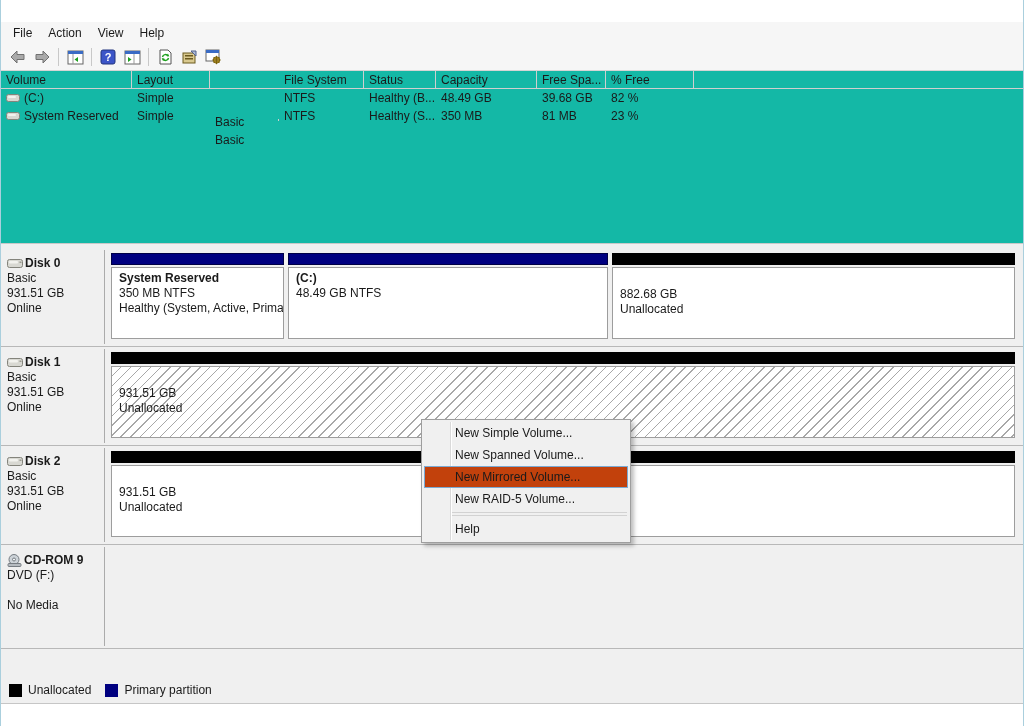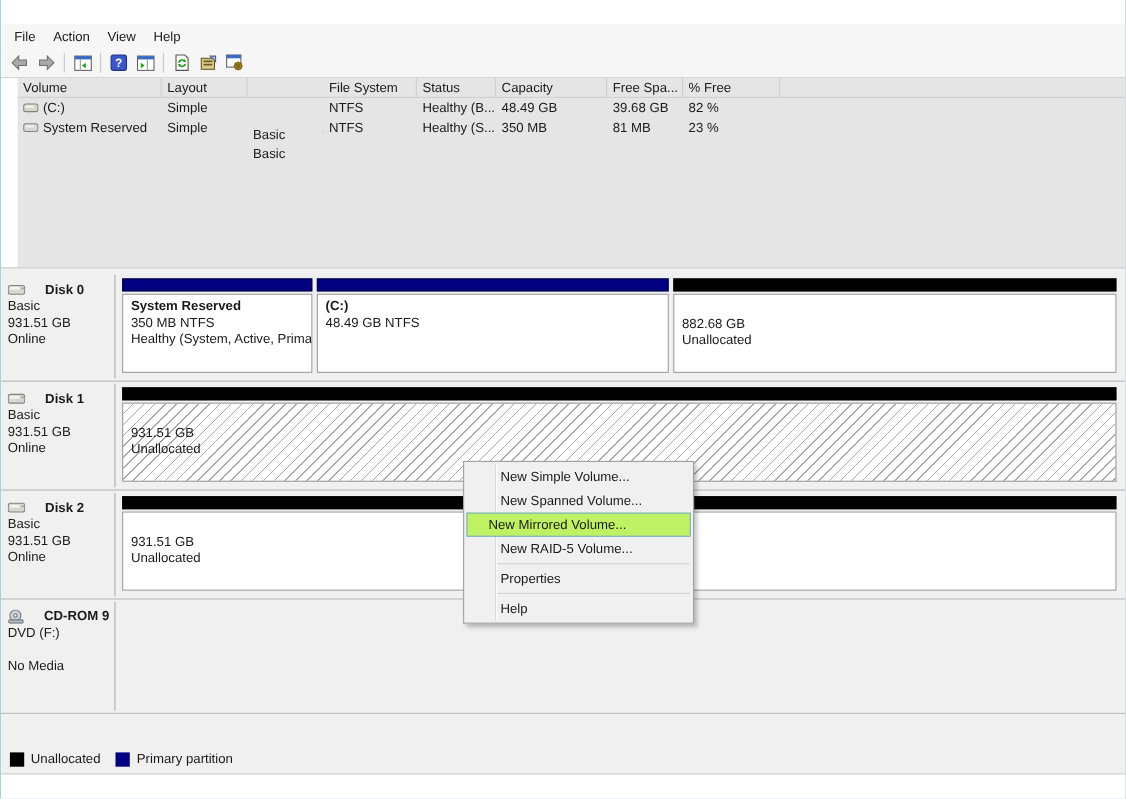--- a/index.html
+++ b/index.html
@@ -25,41 +25,41 @@
   
   .menubar { position:absolute; top:22px; left:0; right:0; height:22px; background:#f6f6f6; display:flex; align-items:center; padding-left:4px; }
   .menubar .menu-item { padding:3px 8px; font-size:12px; }
 
   
   .toolbar { position:absolute; top:44px; left:0; right:0; height:27px; background:#f6f6f6; border-bottom:1px solid #d5d5d5; display:flex; align-items:center; padding-left:5px; }
   .tbtn { width:24px; height:22px; display:flex; align-items:center; justify-content:center; }
   .tsep { width:1px; height:18px; background:#c8c8c8; margin:0 4px; }
 
   
-  .volume-list { position:absolute; top:71px; left:15px; right:0; height:172px; background:#e5e5e5; }
+  .volume-list { position:absolute; top:71px; left:0; right:0; height:172px; background:#14b8a6; }
   .vl-header { display:flex; height:18px; border-bottom:1px solid #cfcfcf; }
   .vl-header .hcell { padding:2px 0 0 5px; font-size:12px; border-right:1px solid #cfcfcf; overflow:hidden; white-space:nowrap; }
   .vl-header .filler { flex:1; border-right:none; }
   .vl-row { display:flex; height:18px; align-items:center; }
   .vl-row .cell { padding-left:5px; overflow:hidden; white-space:nowrap; }
   .c0{width:131px;} .c1{width:78px;} .c2{width:69px;margin-top:48px;} .c3{width:85px;} .c4{width:72px;} .c5{width:101px;} .c6{width:69px;} .c7{width:88px;}
   .vol-cell { display:flex; align-items:center; gap:4px; }
 
   
   .splitter { position:absolute; top:243px; left:0; right:0; height:5px; background:#f0f0f0; border-top:1px solid #c9c9c9; }
 
   
   .disk-area { position:absolute; top:248px; left:0; right:0; height:400px; background:#f0f0f0; }
   .disk-row { position:absolute; left:0; right:0; border-bottom:1px solid #b8b8b8; }
   .row-0 { top:0; height:99px; }
   .row-1 { top:99px; height:99px; }
   .row-2 { top:198px; height:99px; }
   .row-3 { top:297px; height:103px; border-bottom:none; }
   .disk-label { position:absolute; left:0; top:2px; bottom:2px; width:104px; border-right:1px solid #ababab; padding:6px 4px 0 6px; line-height:15px; }
-  .disk-label .dname { display:flex; align-items:center; gap:18px; font-weight:bold;text-align:center; }
+  .disk-label .dname { display:flex; align-items:center; gap:2px; font-weight:bold;text-align:center; }
   .disk-label .nomedia { margin-top:15px; }
   .disk-graph { position:absolute; left:110px; right:8px; top:5px; bottom:7px; display:flex; gap:4px; }
   .part { display:flex; flex-direction:column; }
   .stripe { height:12px; border:1px solid rgba(0,0,0,0.45); }
   .stripe.primary { background:#000080; }
   .stripe.unalloc { background:#000000; }
   .pbox { flex:1; margin-top:2px; border:1px solid #9d9d9d; background:#fff; padding:3px 7px; line-height:15px; overflow:hidden; white-space:nowrap; }
   .pbox .pname { font-weight:bold; }
   .pbox.centered { display:flex; flex-direction:column; justify-content:center; padding-top:0; }
   .pbox.hatched { background:repeating-linear-gradient(135deg,#ffffff 0px,#ffffff 6px,#a8a8a8 6px,#a8a8a8 7px); }
@@ -70,21 +70,21 @@
   .legend-item { display:flex; align-items:center; gap:6px; margin-right:14px; }
   .swatch { width:13px; height:13px; }
   .swatch.black { background:#000000; }
   .swatch.navy { background:#000080; }
   .bottom-strip { position:absolute; top:703px; left:0; right:0; height:23px; background:#ffffff; border-top:1px solid #c6c6c6; }
 
   
   .context-menu { position:absolute; left:420px; top:419px; width:210px; background:#f0f0f0; border:1px solid #9e9e9e; box-shadow:3px 3px 4px rgba(0,0,0,0.25); padding:2px 0; z-index:50; }
   .cm-gutter { position:absolute; left:28px; top:2px; bottom:2px; width:2px; border-left:1px solid #d9d9d9; border-right:1px solid #ffffff; }
   .cm-item { position:relative; height:22px; line-height:22px; padding-left:33px; font-size:12px; white-space:nowrap; }
-  .cm-item.hl { background:#bef264; border:1px solid #7aaad4; margin:0 2px; height:22px; line-height:20px; padding-left:19px; }
+  .cm-item.hl { background:#c2410c; border:1px solid #7aaad4; margin:0 2px; height:22px; line-height:20px; padding-left:30px; }
   .cm-sep { height:1px; background:#d2d2d2; margin:2px 3px 2px 30px; }
 </style>
 </head>
 <body>
 
 <div class="window">
 
 
   <div class="menubar">
     <span class="menu-item">File</span>
@@ -324,18 +324,17 @@
   </div>
   <div class="bottom-strip"></div>
 
   <div class="context-menu">
     <div class="cm-gutter"></div>
     <div class="cm-item">New Simple Volume...</div>
     <div class="cm-item">New Spanned Volume...</div>
     <div class="cm-item hl">New Mirrored Volume...</div>
     <div class="cm-item">New RAID-5 Volume...</div>
     <div class="cm-sep"></div>
-    <div class="cm-item">Properties</div>
     <div class="cm-sep"></div>
     <div class="cm-item">Help</div>
   </div>
 
 </div>
 
 </body></html>

